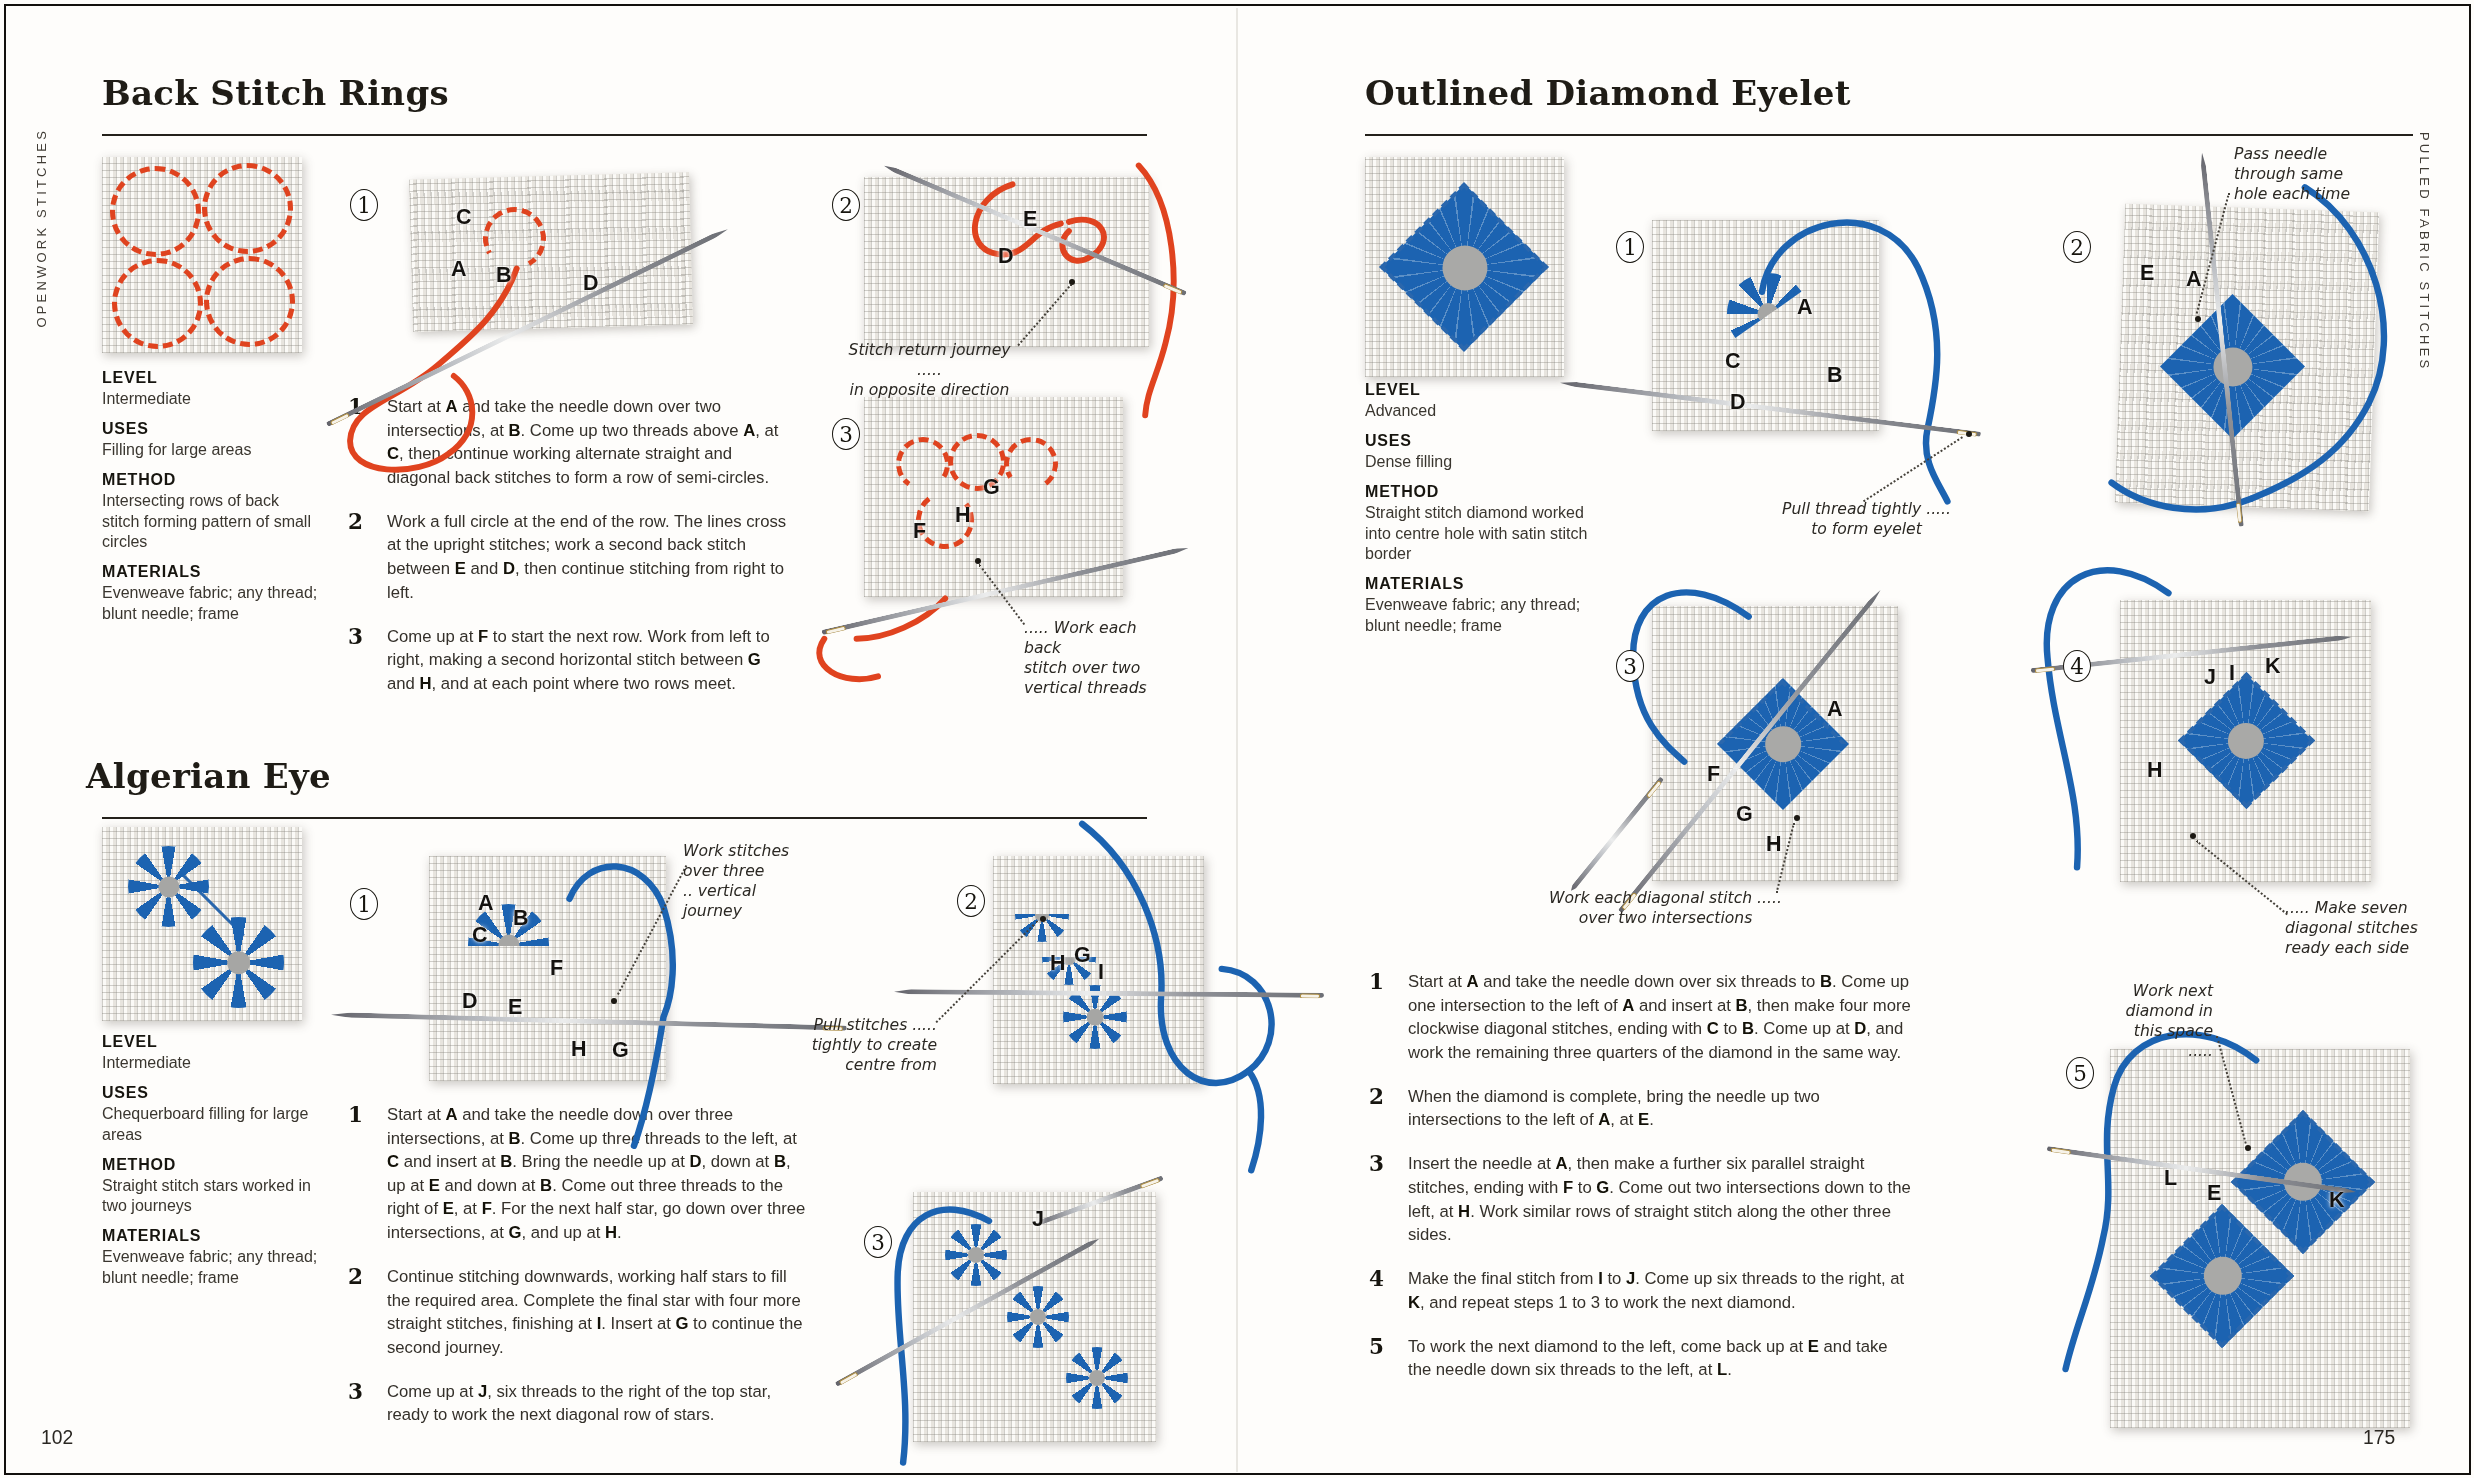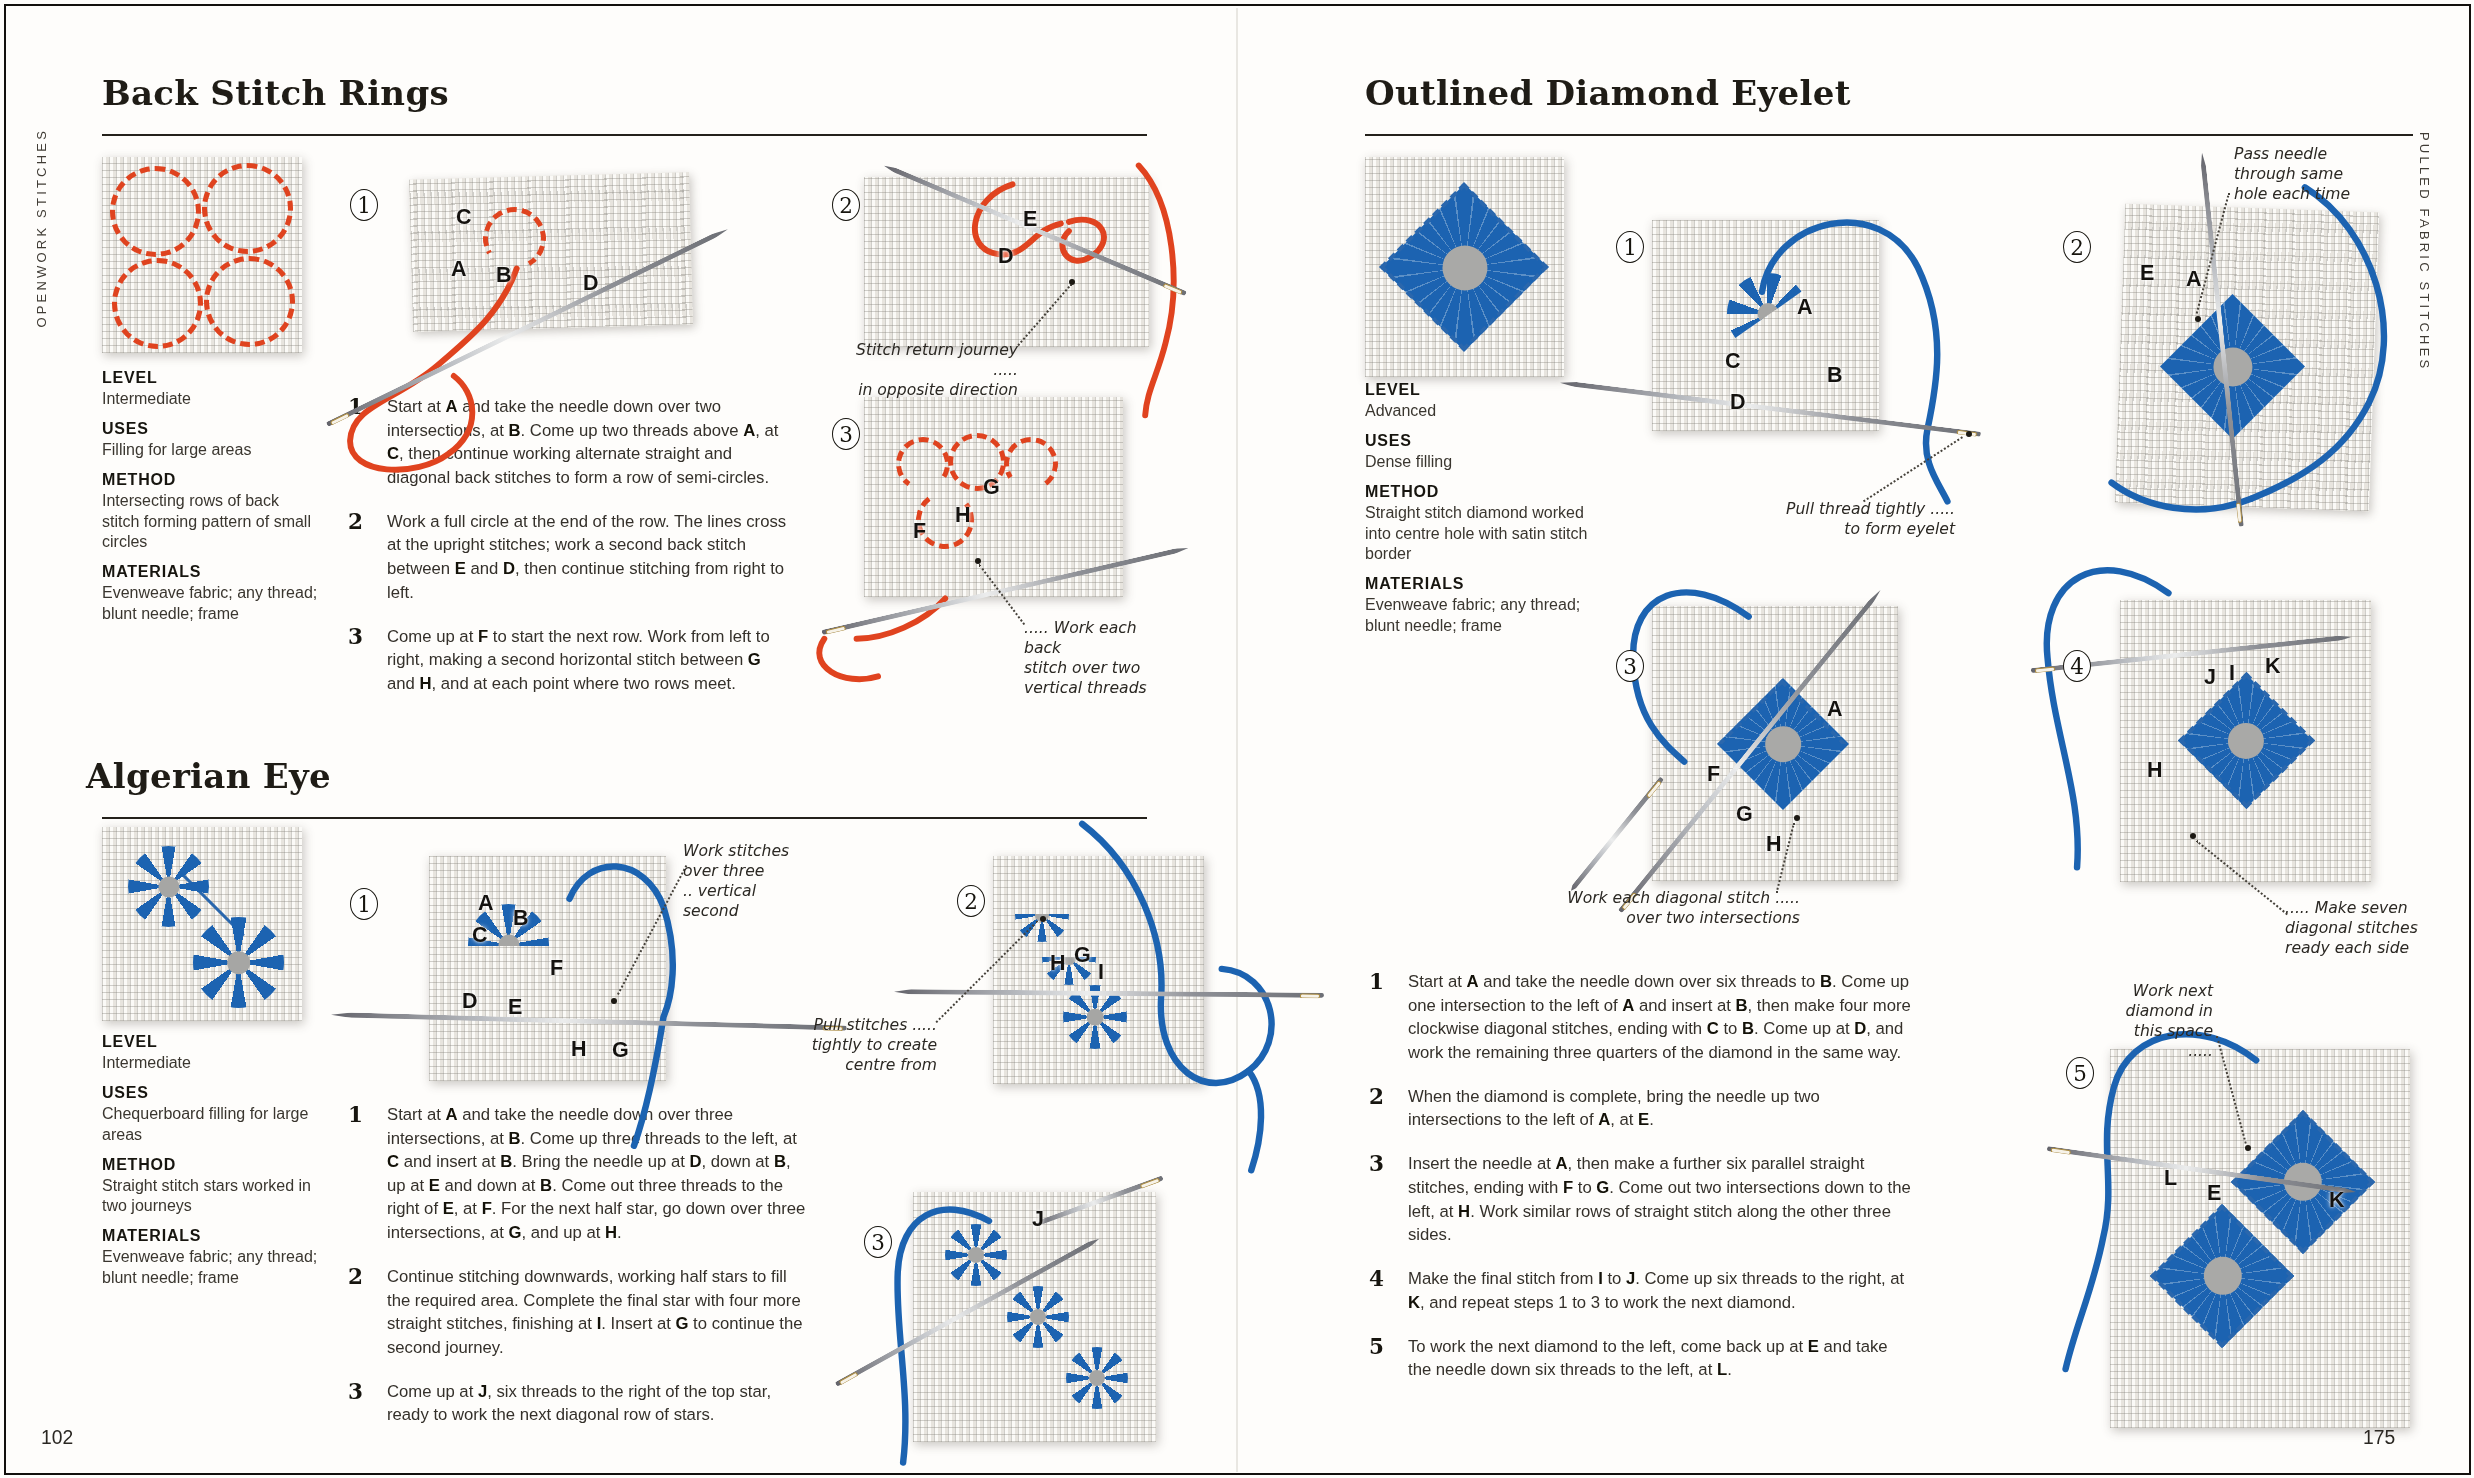--- a/index.html
+++ b/index.html
@@ -25,21 +25,21 @@
   .info{position:absolute}
   .info h4{margin:10.7px 0 2.1px;font:700 16px/18px "Liberation Sans",sans-serif;letter-spacing:0.8px;color:#17150f}
   .info h4:first-child{margin-top:0}
   .info p{font:400 16px/20.4px "Liberation Sans",sans-serif;color:#3a362f}
   .steps{position:absolute;display:flex;flex-direction:column;gap:20.4px}
   .step{display:grid;grid-template-columns:39px 1fr}
   .step .n{font:700 21.5px/23.6px "DejaVu Serif",serif;color:#17150f}
   .step .t{font:400 16.7px/23.6px "Liberation Sans",sans-serif;color:#34302a}
   .step .t b{color:#131108}
   .caption{position:absolute;font:italic 15.6px/20px "DejaVu Sans",sans-serif;color:#2b2823;z-index:7}
-  .tc{text-align:right}.tr{text-align:right}
+  .tc{text-align:center}.tr{text-align:right}
   .lbl{position:absolute;font:700 21.5px "Liberation Sans",sans-serif;color:#14120f;z-index:5;
        text-shadow:0 0 4.8px rgba(255,255,255,.95),0 0 2.1px rgba(255,255,255,.9)}
   .leader{position:absolute;border-top:2.1px dotted #45413a;transform-origin:0 0;z-index:4}
   .ldot{position:absolute;width:5.9px;height:5.9px;border-radius:50%;background:#1c1913;z-index:4}
   .needle{position:absolute;height:5.4px;border-radius:3.2px;z-index:3;transform-origin:0 50%;
     background:linear-gradient(90deg,#63636a,#babdc2 30%,#eceded 45%,#8e9096 70%,#6d6f75);
     clip-path:polygon(0 50%,4% 0,100% 0,100% 100%,4% 100%)}
   .needle::after{content:"";position:absolute;right:4.3px;top:1.1px;width:18px;height:3.2px;border-radius:2.1px;border:1.1px solid #ad8c3f;background:#f6f2e8}
   .needle.flip{clip-path:polygon(100% 50%,96% 0,0 0,0 100%,96% 100%)}
   .needle.flip::after{right:auto;left:4.3px}
@@ -192,21 +192,21 @@
   <span class="lbl" style="left:118px;top:152px">D</span>
   <span class="lbl" style="left:164px;top:158px">E</span>
   <span class="lbl" style="left:227px;top:200px">H</span>
   <span class="lbl" style="left:268px;top:201px">G</span>
   <div class="ldot" style="left:267px;top:161px"></div>
   <div class="leader" style="left:273px;top:157px;width:146px;transform:rotate(-62deg)"></div>
 </div>
 <div class="caption" style="left:683px;top:841px;width:129px">
   <div>Work stitches</div>
   <div>over three</div>
-  <div>.. vertical second</div>
+  <div>.. vertical journey</div>
 </div>
 
 <div class="cnum" style="left:957px;top:885px">2</div>
 <div class="fig" style="left:913px;top:837px;width:494px;height:355px">
   <div class="photo fabric" style="left:80px;top:19.3px;width:211px;height:228px"></div>
   <div class="astar half" style="left:102px;top:51px;width:54px;height:54px;transform:rotate(180deg)"></div>
   <div class="astar half" style="left:129px;top:94px;width:54px;height:54px;transform:rotate(180deg)"></div>
   <div class="astar" style="left:150px;top:148px;width:64px;height:64px"></div>
   <svg class="thread" width="494" height="355" viewBox="0 0 920 660">
     <path d="M 315 -25 C 420 55 470 190 462 300 C 455 430 545 495 625 435 C 700 378 672 252 575 245" fill="none" stroke="#1c63b1" stroke-width="12" stroke-linecap="round"></path>

